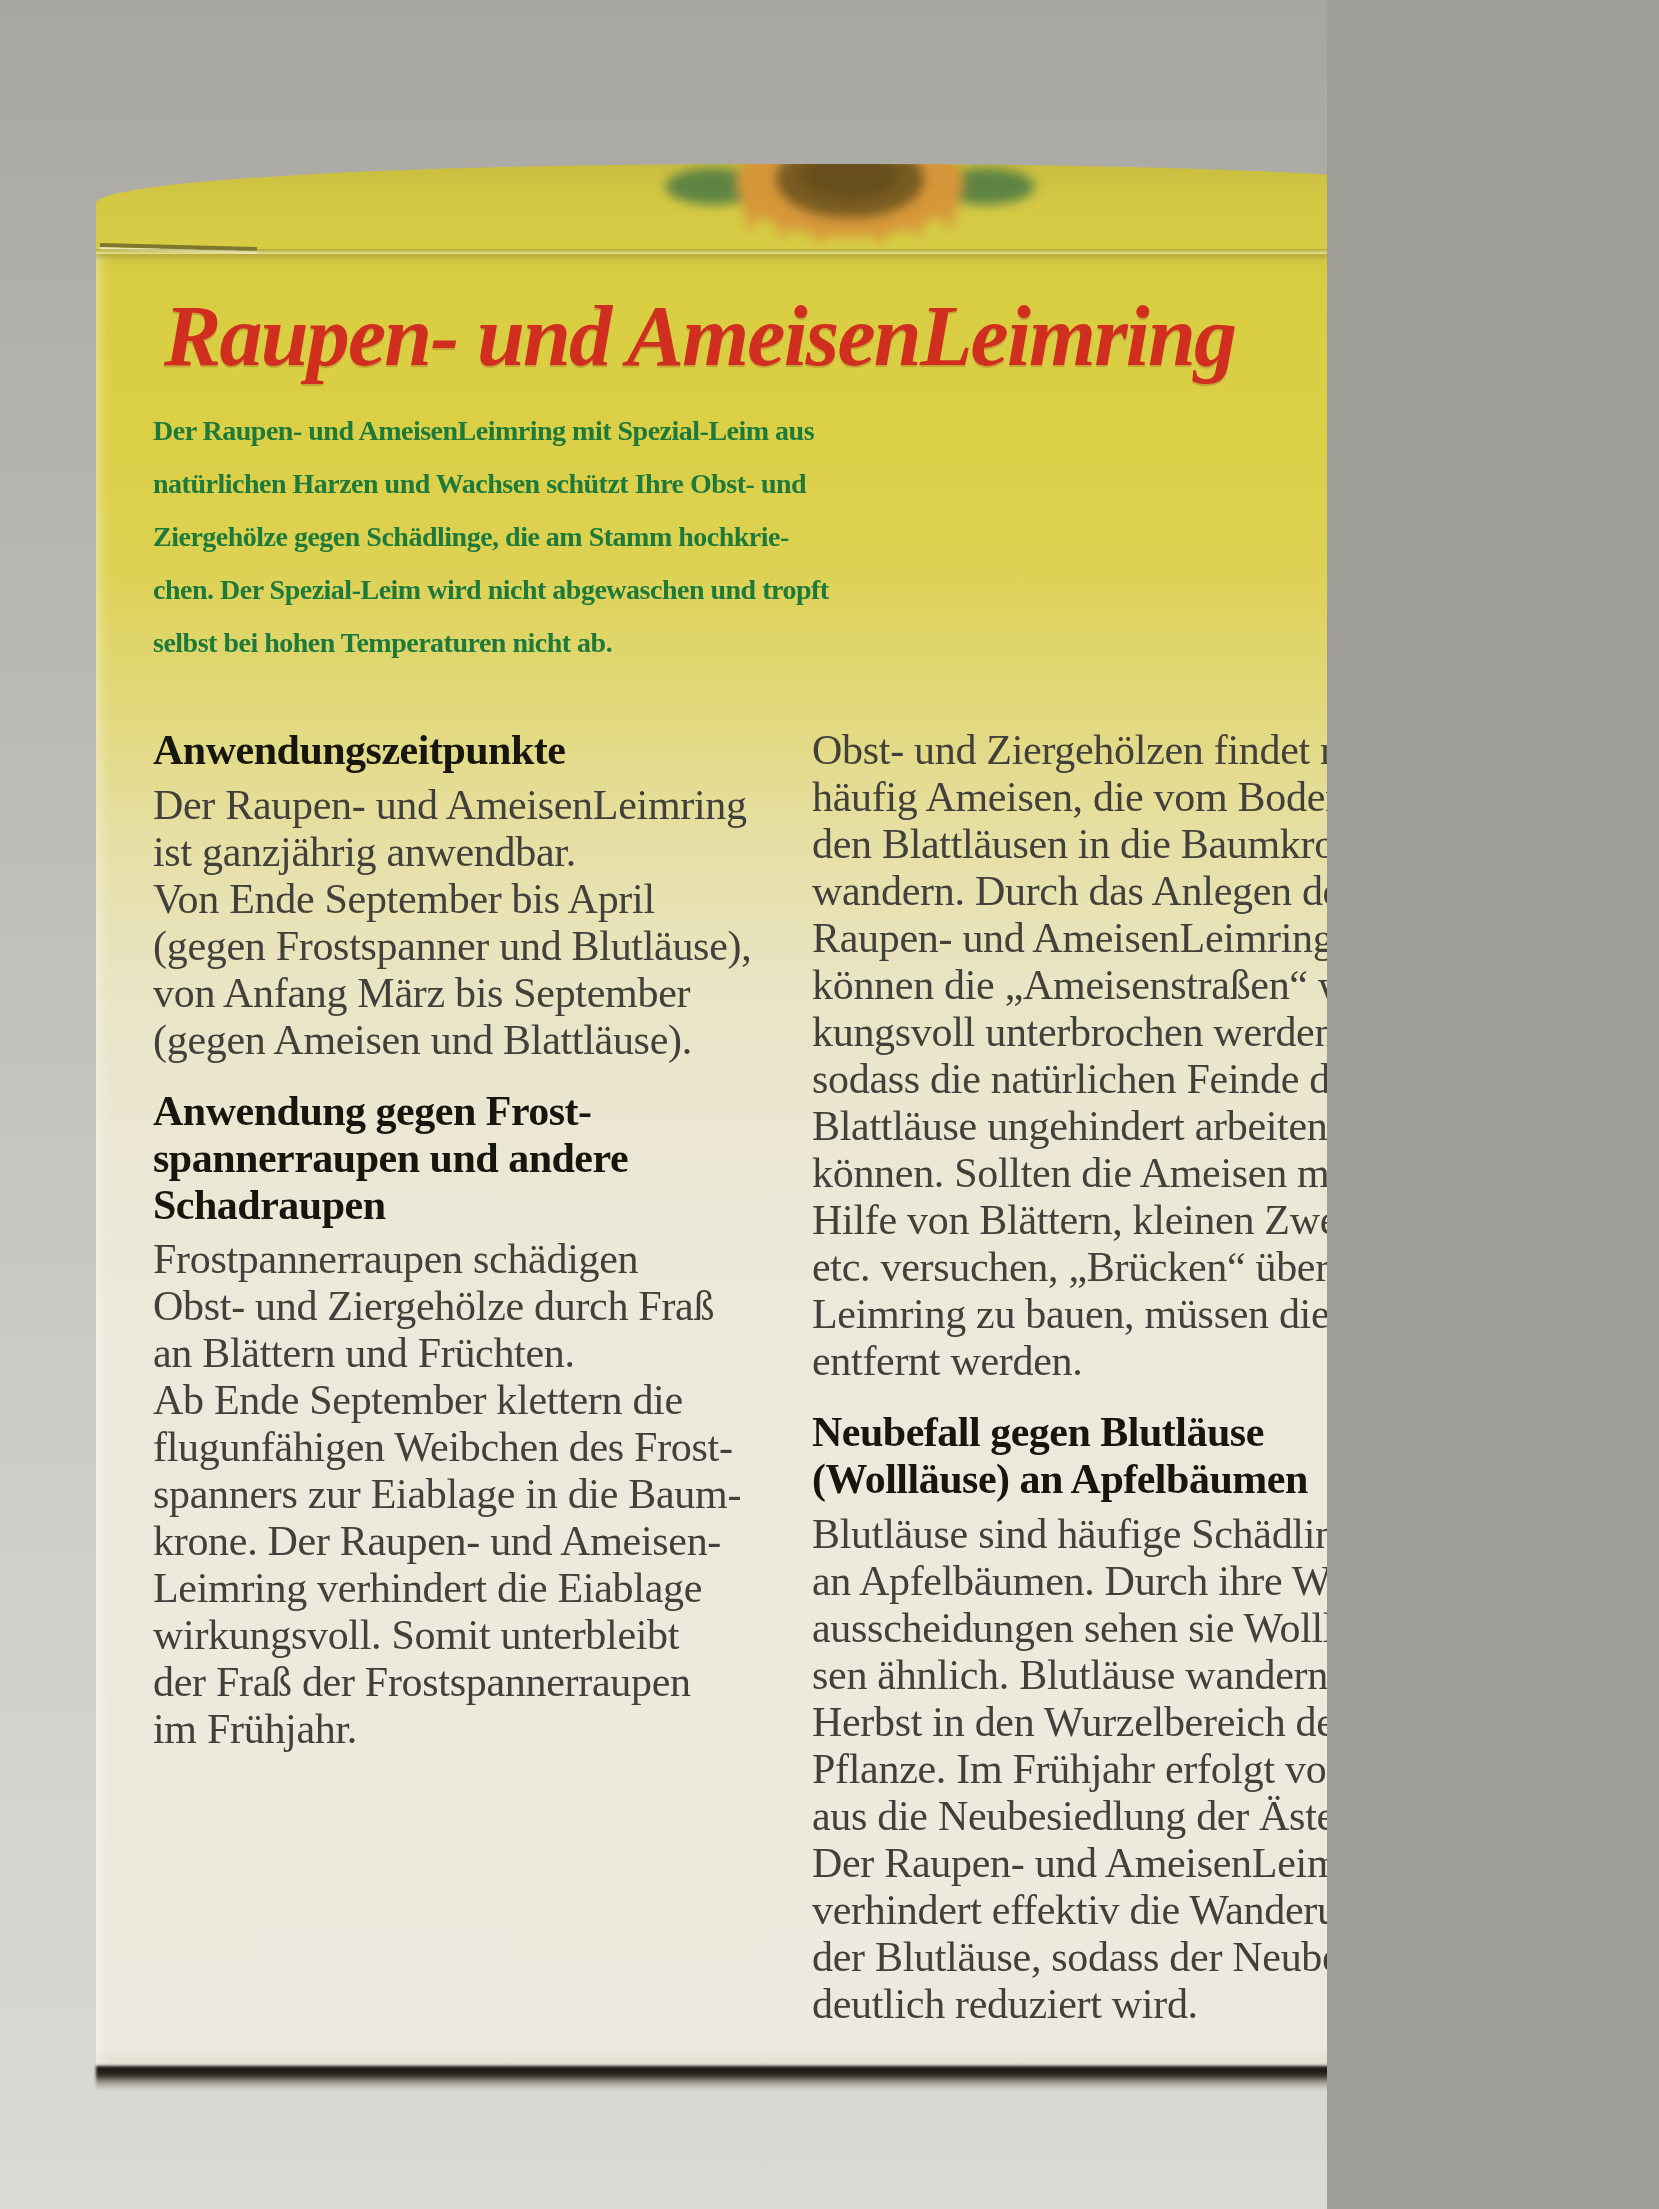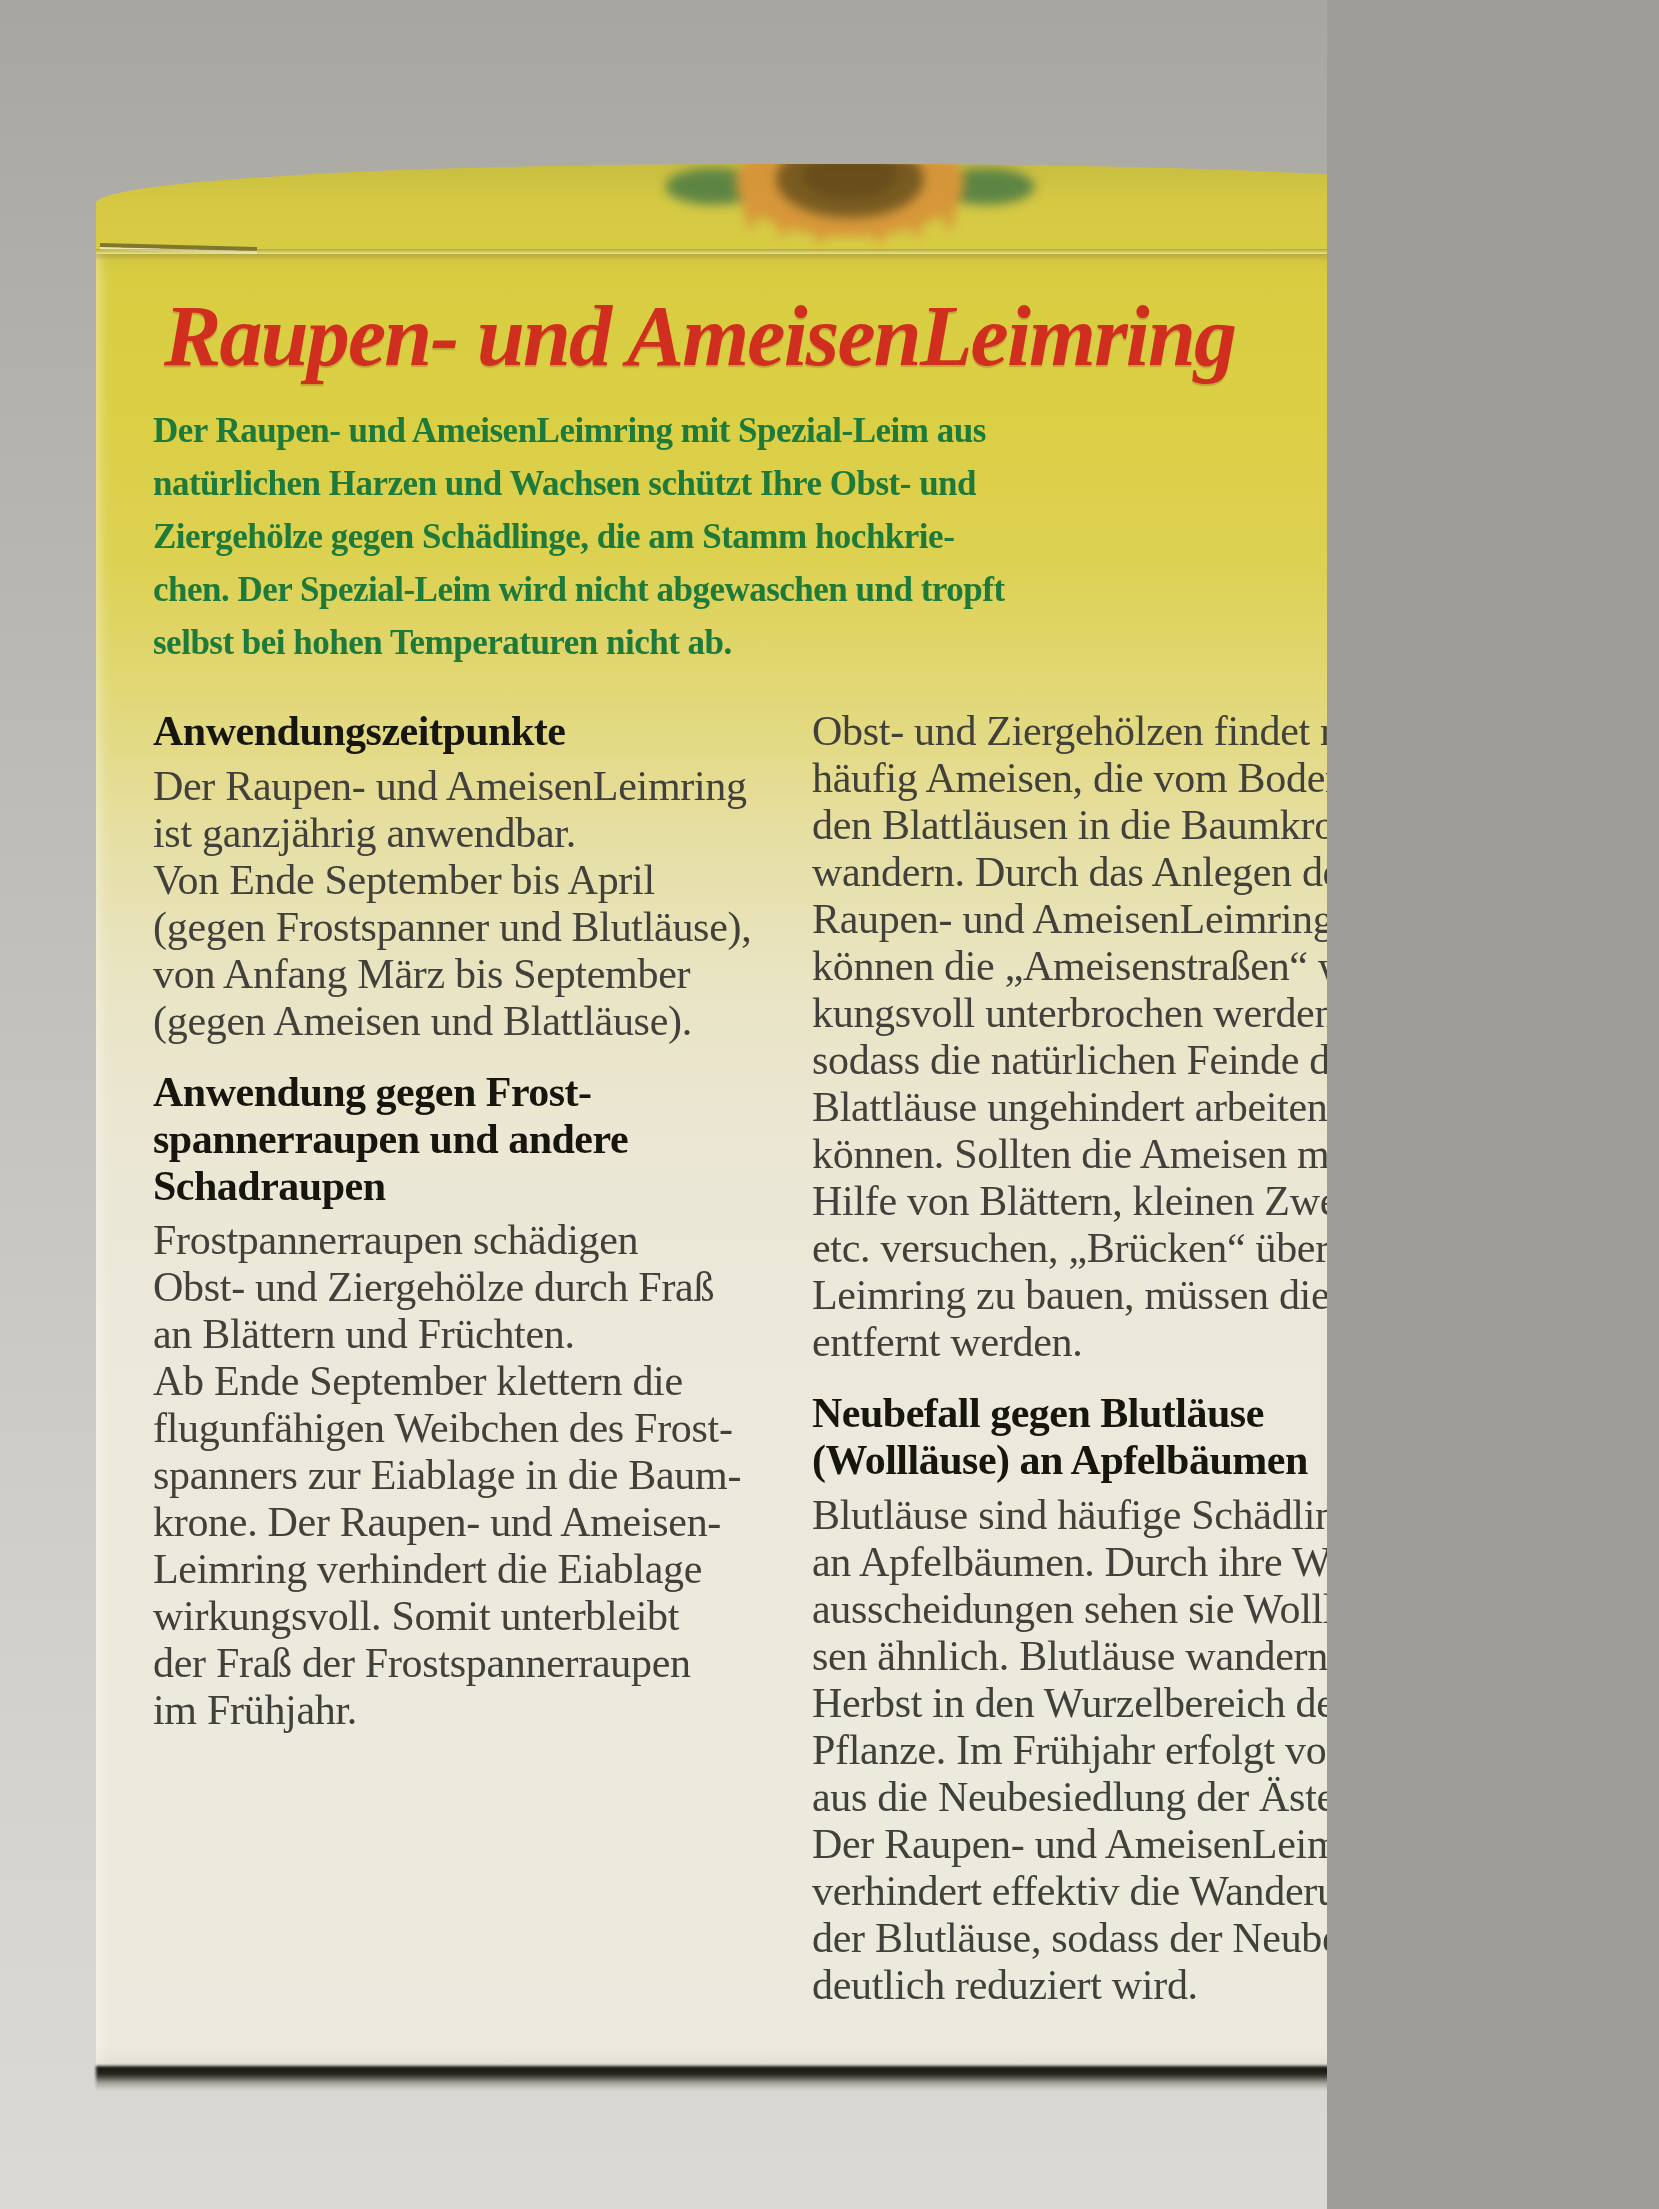--- a/index.html
+++ b/index.html
@@ -42,24 +42,24 @@
   .face::before{content:"";position:absolute;left:0;right:0;top:0;height:6.5px;
     background:linear-gradient(180deg,rgba(100,90,15,.25),rgba(100,90,15,0));}
   .title{
     margin:3.7px 0 18.5px 11px;
     font-size:86px;font-weight:bold;font-style:italic;letter-spacing:-1.8px;
     color:#d02f20;text-shadow:0 1.8px 0.9px rgba(130,40,15,.25);
     white-space:nowrap;
   }
   .intro{
     margin:0;white-space:pre-line;
-    font-size:35px;font-weight:bold;letter-spacing:-0.5px;
+    font-size:28px;font-weight:bold;letter-spacing:-0.5px;
     line-height:53px;color:#1e7a3a;
   }
-  .cols{display:flex;margin-top:39px;}
+  .cols{display:flex;margin-top:58px;}
   .col-left{flex:none;width:635px;}
   .col-right{flex:1;margin-left:24px;}
   .cols section{margin:0 0 24px 0;}
   .cols h2{
     margin:0 0 7.4px 0;white-space:pre-line;
     font-size:42px;font-weight:bold;letter-spacing:-0.5px;
     line-height:47px;color:#16160f;
   }
   .cols p{
     margin:0;white-space:pre-line;

